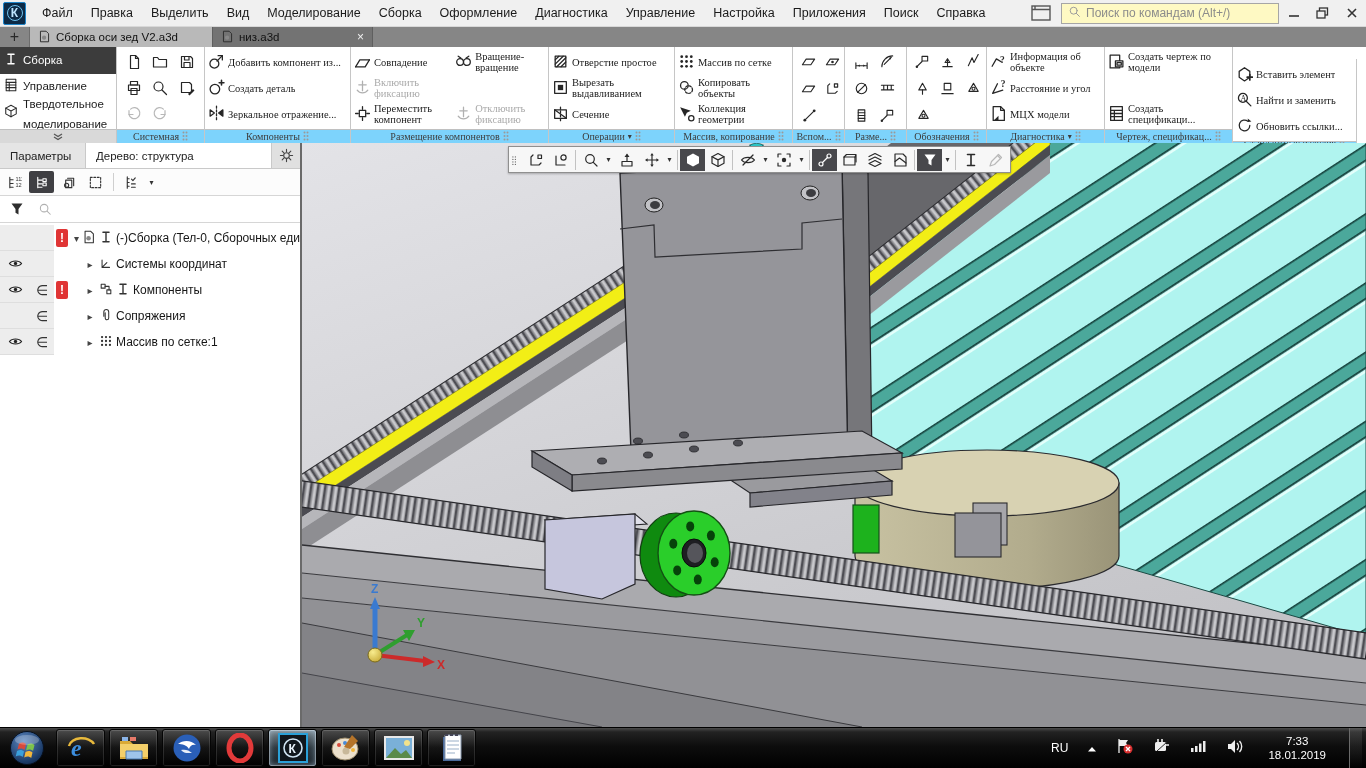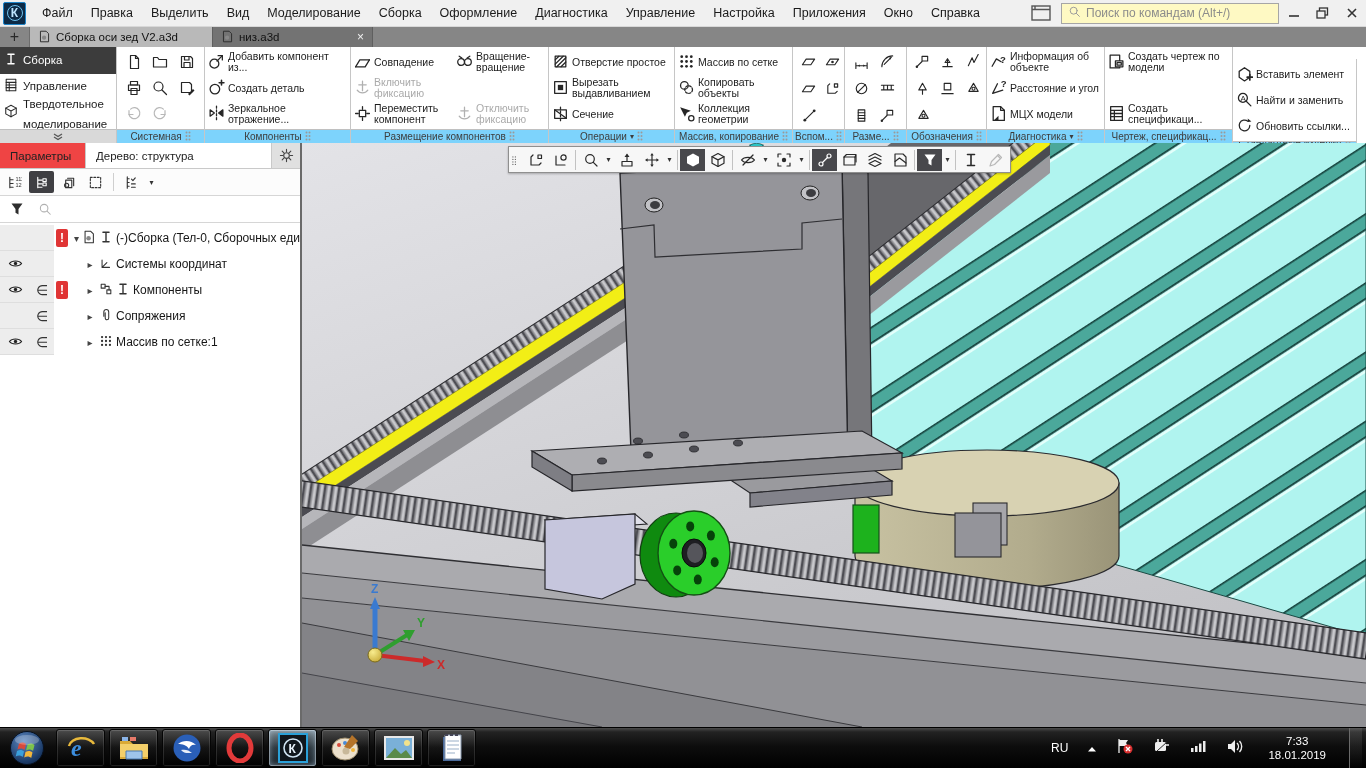--- a/index.html
+++ b/index.html
@@ -25,40 +25,40 @@
   .tab.t1{width:160px;background:#737373;}
   .tab .close{margin-left:auto;color:#f0f0f0;font-size:12px;}
   
   #ribbonrow{display:flex;height:96px;background:#fff;}
   #modepanel{width:117px;display:flex;flex-direction:column;border-right:1px solid #c6c6c6;box-sizing:border-box;background:#fff;}
   .mode-item{display:flex;align-items:center;gap:5px;padding:0 4px;font-size:11.5px;color:#1c1c1c;}
   .mode-item.m0{height:27px;background:#3c3c3c;color:#fff;}
   .mode-item.m1{height:26px;}
   .mode-item.m2{height:30px;line-height:20px;}
   .mode-chevron{height:13px;margin-top:auto;background:#d9d9d9;border-top:1px solid #c0c0c0;display:flex;align-items:center;justify-content:center;}
-  .rgroup{display:flex;flex-direction:column;border-right:1px solid #c6c6c6;box-sizing:border-box;}
+  .rgroup{display:flex;flex-direction:column;border-right:1px solid #c6c6c6;box-sizing:border-box;font-family:Liberation Serif, serif;}
   .rbody{flex:1;display:flex;flex-direction:column;justify-content:space-between;padding:2px 1px;}
   .rbody.cols{flex-direction:row;justify-content:flex-start;}
   .rcol{display:flex;flex-direction:column;justify-content:space-between;}
   .rbtn{display:flex;align-items:center;gap:3px;height:26px;padding:0 2px;font-size:10.5px;line-height:11px;color:#1c1c1c;cursor:default;}
   .rbtn .lbl{overflow:hidden;}
   .rbtn.dis{color:#aaa;}
   .sysgrid{display:grid;grid-template-columns:repeat(3,1fr);flex:1;align-items:center;justify-items:center;padding:2px 4px;}
   .icongrid{display:flex;flex-direction:column;justify-content:space-between;flex:1;padding:2px 2px;}
   .icongrid .irow{display:flex;gap:4px;justify-content:flex-start;padding-left:3px;}
   .icell{width:22px;height:24px;display:flex;align-items:center;justify-content:center;}
   .grouplabel{height:13px;background:#7dd3fc;border-top:1px solid #c0c0c0;display:flex;align-items:center;justify-content:center;
               gap:3px;font-size:10px;color:#3d3d3d;white-space:nowrap;overflow:hidden;}
   .gripdots{display:inline-block;flex:0 0 auto;}
   
   #mainrow{display:flex;height:584px;}
   #leftpanel{width:302px;background:#fff;border-right:2px solid #6a6a6a;box-sizing:border-box;display:flex;flex-direction:column;}
   #lp-header{height:25px;display:flex;align-items:stretch;border-bottom:1px solid #c9c9c9;font-size:11.5px;color:#222;}
   .lp-tab{display:flex;align-items:center;padding:0 10px;border-right:1px solid #c9c9c9;}
-  .lp-tab.inactive{background:#ef4444;width:86px;box-sizing:border-box;}
+  .lp-tab.inactive{background:#e5e5e5;width:86px;box-sizing:border-box;}
   .lp-tab.active{background:#fff;flex:1;}
   #lp-gear{width:28px;background:#e0e0e0;display:flex;align-items:center;justify-content:center;}
   #lp-toolbar{height:26px;display:flex;align-items:center;gap:2px;padding-left:2px;border-bottom:1px solid #d6d6d6;background:#fcfcfc;}
   .lp-tbtn{width:25px;height:22px;display:flex;align-items:center;justify-content:center;border-radius:2px;}
   .lp-tbtn.active{background:#3f3f43;}
   .lp-sep{width:1px;height:18px;background:#cfcfcf;margin:0 3px;}
   #lp-filterrow{height:26px;display:flex;align-items:center;border-bottom:1px solid #d6d6d6;}
   #lp-funnel{width:34px;display:flex;align-items:center;justify-content:center;}
   #lp-search{flex:1;display:flex;align-items:center;gap:6px;color:#9a9a9a;padding-left:4px;}
   #lp-tree{flex:1;overflow:hidden;padding-top:2px;}
@@ -109,21 +109,21 @@
         <span class="menu-item">Правка</span>
         <span class="menu-item">Выделить</span>
         <span class="menu-item">Вид</span>
         <span class="menu-item">Моделирование</span>
         <span class="menu-item">Сборка</span>
         <span class="menu-item">Оформление</span>
         <span class="menu-item">Диагностика</span>
         <span class="menu-item">Управление</span>
         <span class="menu-item">Настройка</span>
         <span class="menu-item">Приложения</span>
-        <span class="menu-item">Окно</span>
+        <span class="menu-item">Поиск</span>
         <span class="menu-item">Справка</span>
       </div>
     <div id="menu-right">
       <span id="panel-toggle">
           <svg viewBox="0 0 20 16" width="20" height="16" fill="none" stroke="#555" stroke-width="1.4">
             <rect x="1" y="1" width="18" height="14"></rect>
             <path d="M1 4.5h18M4 1v3.5"></path>
           </svg>
         </span>
       <div id="cmd-search">

